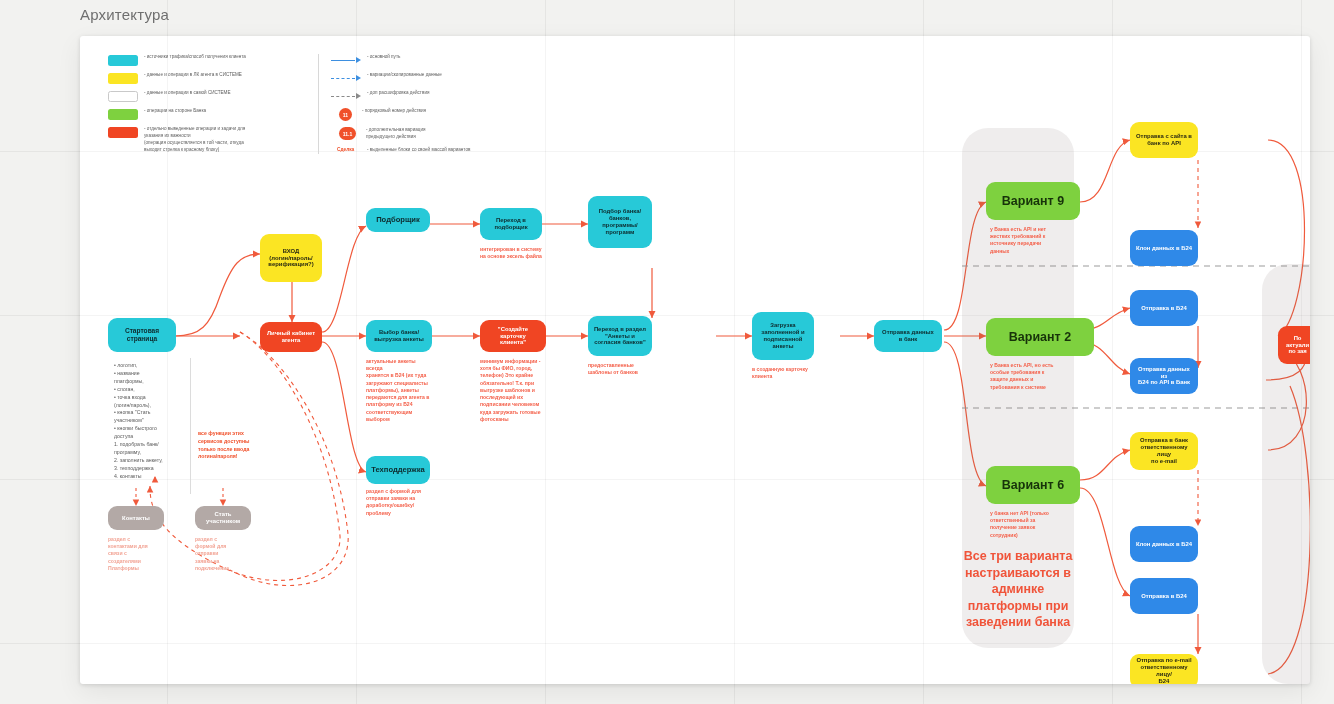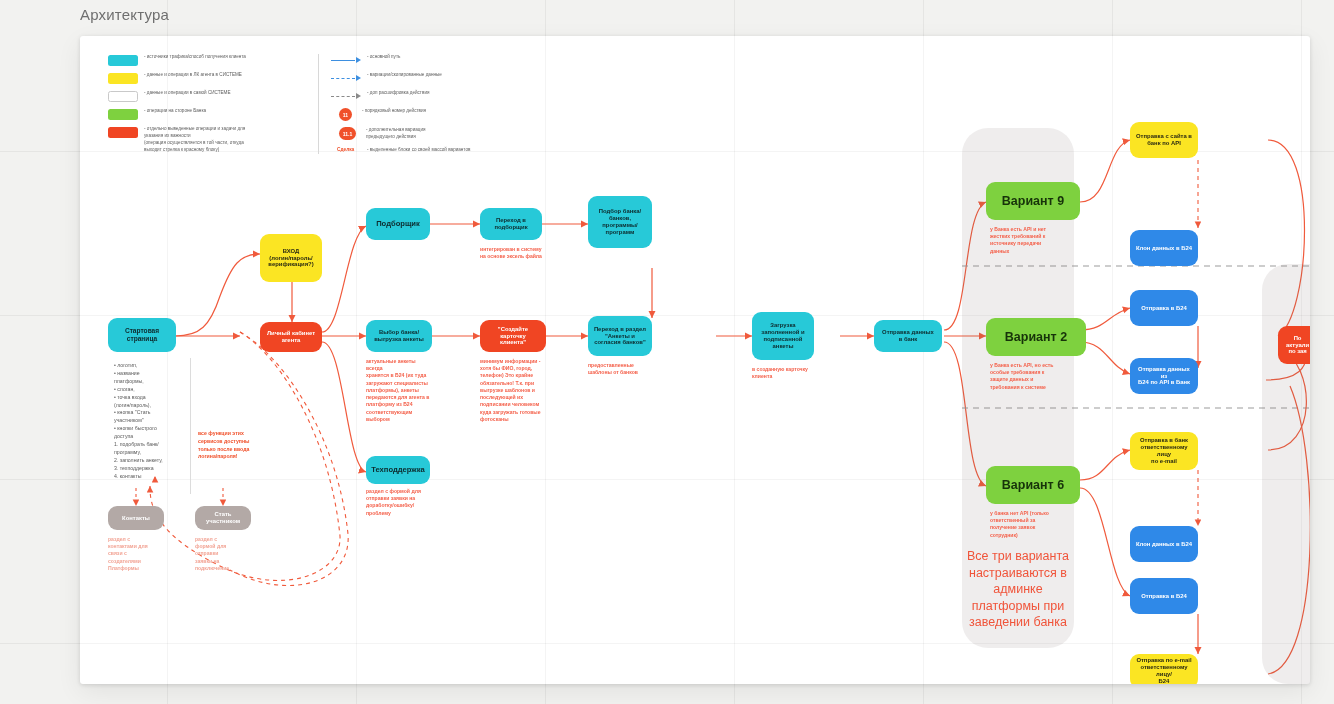--- a/index.html
+++ b/index.html
@@ -135,21 +135,21 @@
     white-space: pre-line; z-index: 5;
   }
   .vrule { position: absolute; width: 1px; background: #dcdcdc; z-index: 4; }
   .callout {
     position: absolute;
     font-size: 5.2px; line-height: 1.5; color: #f0502a;
     font-weight: bold; white-space: pre-line; z-index: 5;
   }
   #bigcallout {
     position: absolute;
-    color: #f0543a; font-weight: normal; font-size: 12.5px;
+    color: #f0543a; font-weight: bold; font-size: 12.5px;
     line-height: 1.32; text-align: center; white-space: pre-line; z-index: 7;
   }
 </style>
 </head>
 <body>
 
 <div id="app">
   <div id="grid"></div>
   <div id="page-title">Архитектура</div>
 
@@ -308,21 +308,21 @@
 
       <div class="node n-cyan sm" style="left:28px; top:282px; width:68px; height:34px;">Стартовая страница</div>
 
       <div class="node n-yellow xs" style="left:180px; top:198px; width:62px; height:48px; white-space:pre-line;">ВХОД
 (логин/пароль/
 верификация?)</div>
 
       <div class="node n-red xs" style="left:180px; top:286px; width:62px; height:30px; white-space:pre-line;">Личный кабинет
 агента</div>
 
-      <div class="node n-cyan mid" style="left:286px; top:172px; width:64px; height:32px;">Подборщик</div>
+      <div class="node n-cyan mid" style="left:286px; top:172px; width:64px; height:24px;">Подборщик</div>
 
       <div class="node n-cyan xs" style="left:400px; top:172px; width:62px; height:32px; white-space:pre-line;">Переход в
 подборщик</div>
 
       <div class="node n-cyan xs" style="left:508px; top:160px; width:64px; height:52px; white-space:pre-line;">Подбор банка/
 банков,
 программы/
 программ</div>
 
       <div class="node n-cyan xs" style="left:286px; top:284px; width:66px; height:32px; white-space:pre-line;">Выбор банка/
@@ -344,21 +344,21 @@
 в банк</div>
 
       <div class="node n-cyan mid" style="left:286px; top:420px; width:64px; height:28px;">Техподдержка</div>
 
       <div class="node n-gray xs" style="left:28px; top:470px; width:56px; height:24px;">Контакты</div>
 
       <div class="node n-gray xs" style="left:115px; top:470px; width:56px; height:24px; white-space:pre-line;">Стать
 участником</div>
 
       <div class="node n-green big" style="left:906px; top:146px; width:94px; height:38px;">Вариант 9</div>
-      <div class="node n-green big" style="left:906px; top:282px; width:100px; height:38px;">Вариант 2</div>
+      <div class="node n-green big" style="left:906px; top:282px; width:108px; height:38px;">Вариант 2</div>
       <div class="node n-green big" style="left:906px; top:430px; width:94px; height:38px;">Вариант 6</div>
 
       <div class="node n-yellow xs" style="left:1050px; top:86px; width:68px; height:36px; white-space:pre-line;">Отправка с сайта в
 банк по API</div>
       <div class="node n-blue xs" style="left:1050px; top:194px; width:68px; height:36px;">Клон данных в Б24</div>
       <div class="node n-blue xs" style="left:1050px; top:254px; width:68px; height:36px;">Отправка в Б24</div>
       <div class="node n-blue xs" style="left:1050px; top:322px; width:68px; height:36px; white-space:pre-line;">Отправка данных из
 Б24 по API в Банк</div>
       <div class="node n-yellow xs" style="left:1050px; top:396px; width:68px; height:38px; white-space:pre-line;">Отправка в банк
 ответственному лицу

